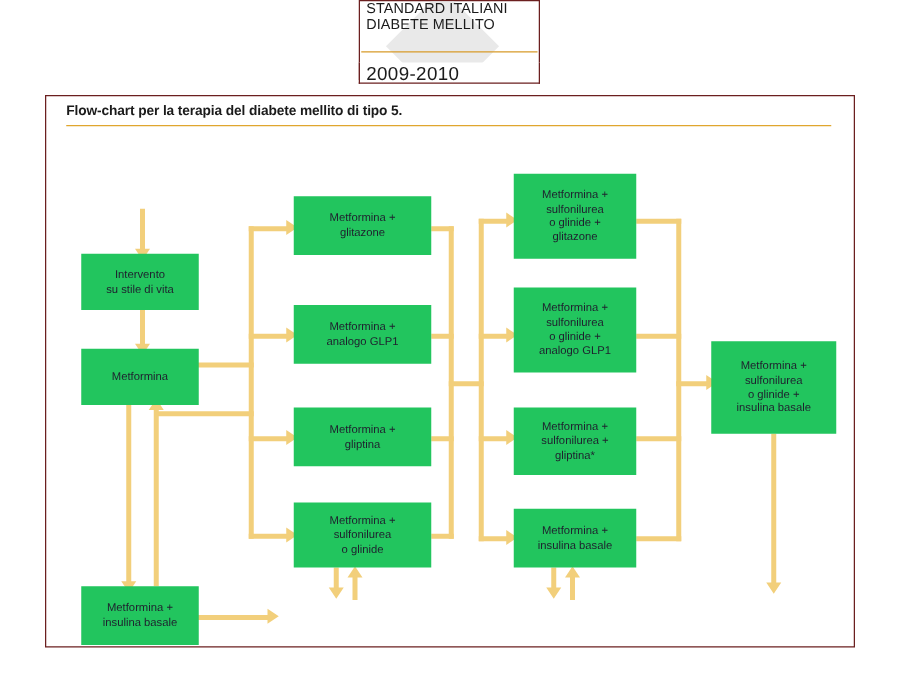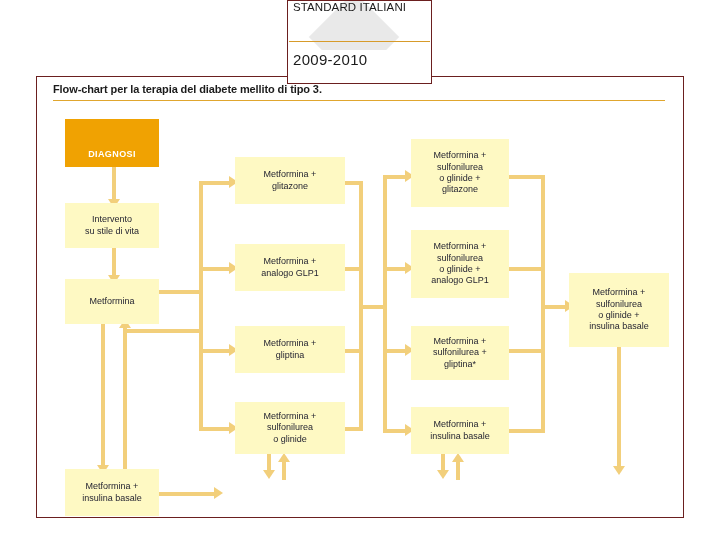--- a/index.html
+++ b/index.html
@@ -54,21 +54,21 @@
     top: 40px;
     height: 1px;
     background: #d79b2a;
     z-index: 3;
   }
   #header-year-box {
     position: absolute;
     left: 287px;
     top: 50px;
     width: 145px;
-    height: 34px;
+    height: 17px;
     border: 1px solid #6b1f1f;
     border-top: none;
     background: #ffffff;
     box-sizing: border-box;
     z-index: 4;
   }
   #header-year {
     font-size: 15px;
     line-height: 20px;
     padding-left: 5px;
@@ -111,21 +111,21 @@
     position: absolute;
     left: 0;
     top: 0;
     width: 645px;
     height: 439px;
   }
 
   
   .node {
     position: absolute;
-    background: #fef9c3;
+    background: #22c55e;
     color: #1f1f2e;
     display: flex;
     align-items: center;
     justify-content: center;
     text-align: center;
     font-size: 9px;
     line-height: 11.4px;
     box-sizing: border-box;
     padding: 2px 3px;
     z-index: 5;
@@ -169,28 +169,29 @@
     border-right: 6px solid transparent;
     border-bottom: 9px solid #f2cf7b;
   }
 </style>
 </head>
 <body>
 
 <div id="header-banner">
   <div id="header-watermark"></div>
   <div class="hdr-line">STANDARD ITALIANI</div>
+  <div class="hdr-line">DIABETE MELLITO</div>
   <div id="hdr-rule"></div>
 </div>
 <div id="header-year-box">
   <div id="header-year">2009-2010</div>
 </div>
 
 <div id="chart-frame">
-  <div id="chart-title">Flow-chart per la terapia del diabete mellito di tipo 3.</div>
+  <div id="chart-title">Flow-chart per la terapia del diabete mellito di tipo 5.</div>
   <div id="chart-title-rule"></div>
 
   <div id="flow-canvas">
 
     <div class="conn v" style="left:75px; top:90px; height:36px;"></div>
     <div class="arrow down" style="left:71px; top:122px;"></div>
 
     <div class="conn v" style="left:75px; top:158px; height:44px;"></div>
     <div class="arrow down" style="left:71px; top:198px;"></div>
 
@@ -257,21 +258,20 @@
     <div class="arrow up" style="left:415px; top:376px;"></div>
 
     <div class="conn v" style="left:64px; top:240px; height:152px;"></div>
     <div class="arrow down" style="left:60px; top:388px;"></div>
     <div class="conn v" style="left:86px; top:249px; height:143px;"></div>
     <div class="arrow up" style="left:82px; top:242px;"></div>
 
     <div class="conn h" style="left:113px; top:415px; width:68px;"></div>
     <div class="arrow right" style="left:177px; top:410px;"></div>
 
-    <div class="node accent" style="left:28px; top:42px; width:94px; height:48px;">DIAGNOSI</div>
 
     <div class="node" style="left:28px; top:202px; width:94px; height:45px;">Metformina</div>
 
     <div class="node" style="left:28px; top:126px; width:94px; height:45px; white-space:pre-line;">Intervento
 su stile di vita</div>
 
     <div class="node" style="left:198px; top:80px; width:110px; height:47px; white-space:pre-line;">Metformina +
 glitazone</div>
 
     <div class="node" style="left:198px; top:167px; width:110px; height:47px; white-space:pre-line;">Metformina +

